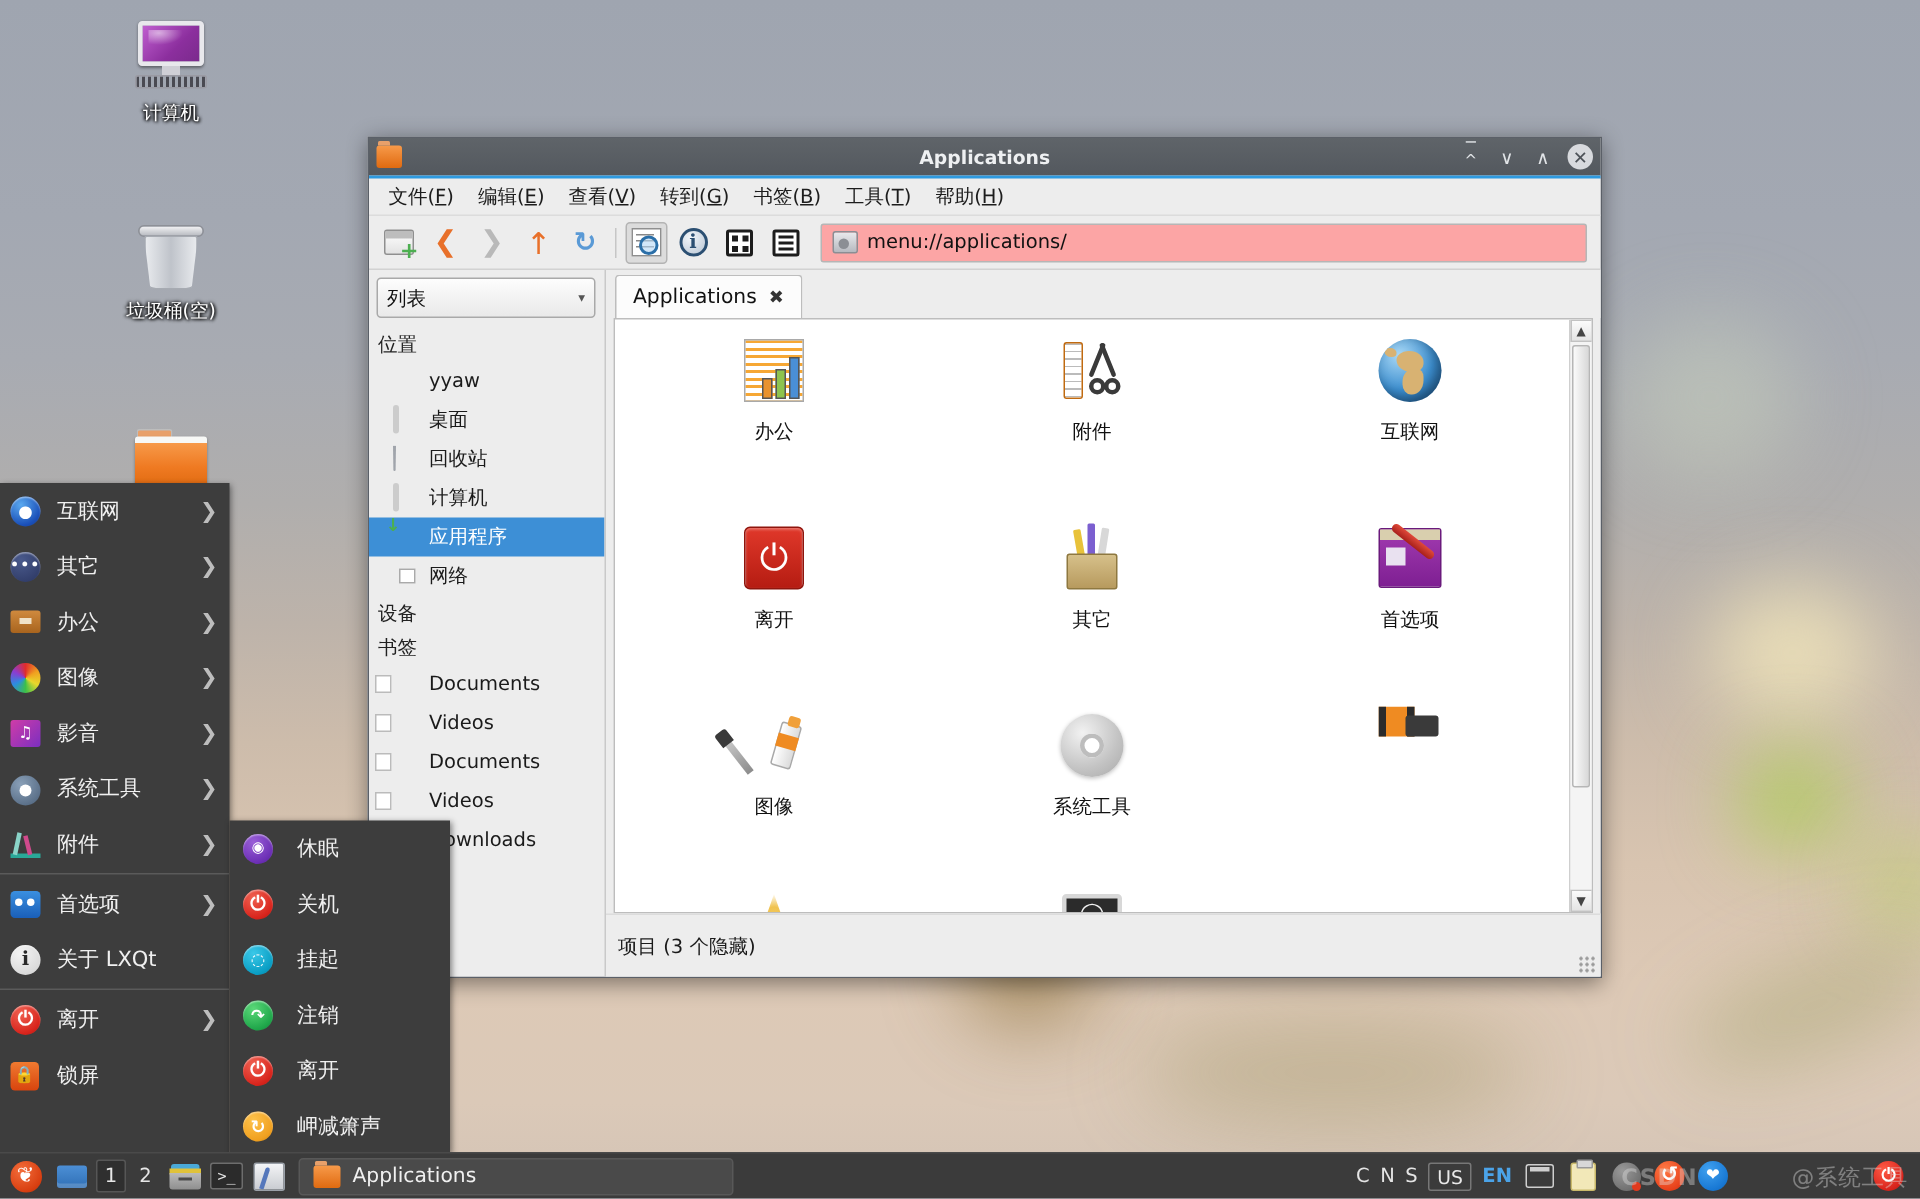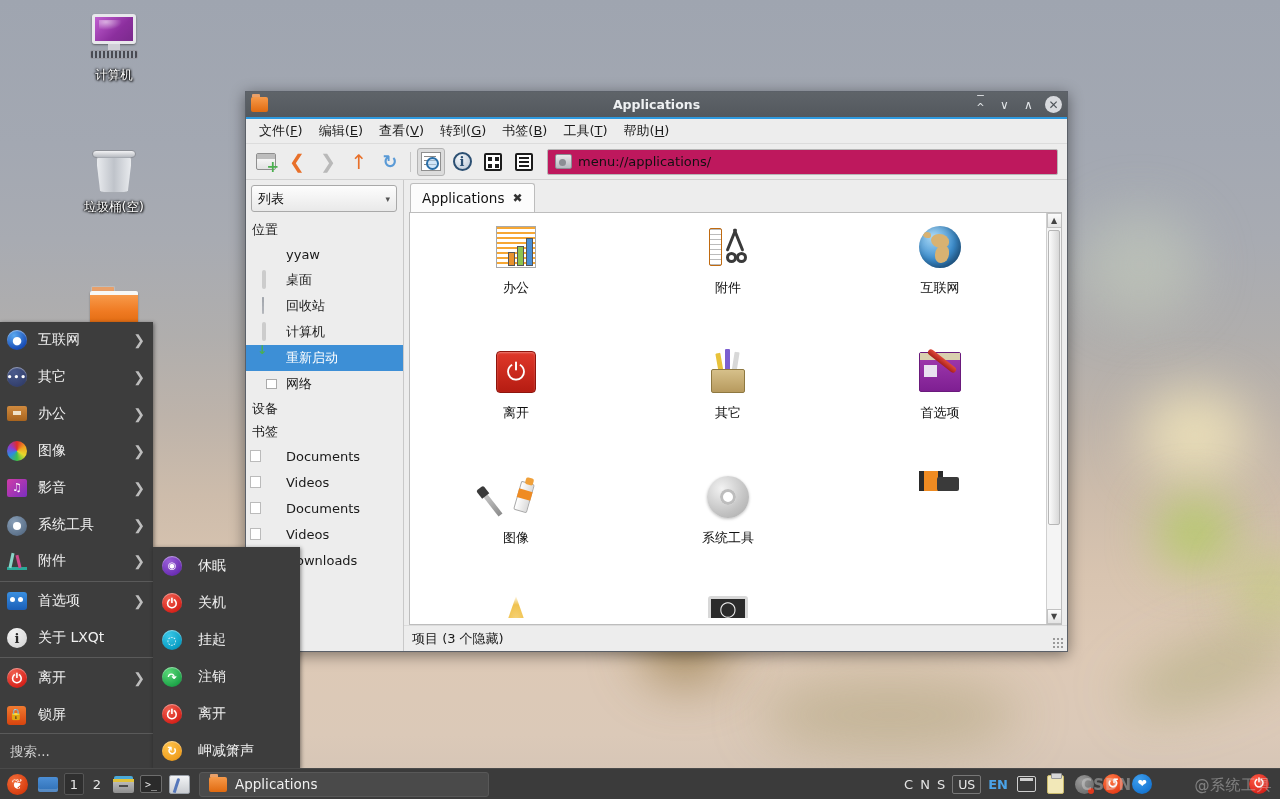--- a/index.html
+++ b/index.html
@@ -157,21 +157,21 @@
   #fm-toolbar{
     height:36px; background:#ededed; display:flex; align-items:center;
     padding:0 6px; gap:3px; border-bottom:1px solid #d2d2d2;
   }
   .tb-btn{ width:28px; height:28px; display:flex; align-items:center;
            justify-content:center; border-radius:3px; cursor:default; position:relative; }
   .tb-btn.active{ background:#dcdcdc; border:1px solid #b4b4b4; }
   .tb-sep{ width:1px; height:20px; background:#c6c6c6; margin:0 3px; }
   #path-box{
     flex:1; height:26px; margin-left:6px; margin-right:3px;
-    background:#be185d; border:1px solid #b6b6b6; border-radius:2px;
+    background:#fca5a5; border:1px solid #b6b6b6; border-radius:2px;
     display:flex; align-items:center; gap:6px; padding:0 7px; font-size:13px; color:#111;
   }
 
   #fm-body{ flex:1; display:flex; min-height:0; }
   #fm-left{ width:158px; background:#ededed; display:flex; flex-direction:column;
             border-right:1px solid #c9c9c9; }
   #view-select{
     height:27px; margin:5px 6px 4px 5px;
     background:linear-gradient(#fdfdfd,#e9e9e9);
     border:1px solid #a9a9a9; border-radius:3px;
@@ -206,21 +206,21 @@
 
   #vscroll{ width:15px; background:#f0f0f0; border-left:1px solid #cfcfcf;
             display:flex; flex-direction:column; align-items:center; }
   .sc-arrow{ width:15px; height:15px; display:flex; align-items:center; justify-content:center;
              font-size:8px; color:#444; background:linear-gradient(#fbfbfb,#e4e4e4); border:1px solid #c2c2c2; }
   .sc-track{ flex:1; width:15px; background:#f4f4f4; position:relative; }
   .sc-thumb{ position:absolute; left:1px; top:2px; width:12px; height:295px;
              background:linear-gradient(to right,#fbfbfb,#d8d8d8); border:1px solid #b6b6b6; border-radius:2px; }
 
   #fm-status{
-    height:26px; background:#ededed; display:flex; align-items:center;
+    height:42px; background:#ededed; display:flex; align-items:center;
     padding:0 8px; font-size:13px; color:#1a1a1a; border-top:1px solid #dcdcdc;
     position:relative;
   }
   .grip{ position:absolute; right:3px; bottom:2px; width:12px; height:12px;
          background-image:radial-gradient(#9a9a9a 1px, transparent 1.2px);
          background-size:4px 4px; }
 
   
   #taskbar{
     position:absolute; left:0; bottom:0; width:1280px; height:31px;
@@ -552,21 +552,21 @@
         <div class="pl-item">
           <span class="pl-ico"><span class="ic-trash2"></span></span>
           <span>回收站</span>
         </div>
         <div class="pl-item">
           <span class="pl-ico"><span class="ic-monitor"></span></span>
           <span>计算机</span>
         </div>
         <div class="pl-item sel">
           <span class="pl-ico"><span class="ic-appdl"></span></span>
-          <span>重新启动</span>
+          <span>应用程序</span>
         </div>
         <div class="pl-item">
           <span class="pl-ico"><span class="ic-net"></span></span>
           <span>网络</span>
         </div>
 
         <div class="pl-head">设备</div>
         <div class="pl-head">书签</div>
 
         <div class="pl-item">
@@ -845,23 +845,20 @@
     <span class="sm-ico">
       <span style="display:block;margin-top:2px;width:19px;height:19px;border-radius:3px;
         background:linear-gradient(#f07a30,#d8440e);position:relative;">
         <span style="position:absolute;left:50%;top:50%;transform:translate(-50%,-52%);color:#fff;font-size:11px;">🔒</span>
         </span>
     </span>
     <span class="sm-lbl">锁屏</span>
     <span class="sm-arr"></span>
   </div>
 
-  <div id="sm-search">
-    <span>搜索...</span>
-  </div>
 </div>
 
 <div id="logout-submenu">
   <div class="sm-item">
     <span class="sm-ico">
       <span class="ric" style="background:radial-gradient(circle at 35% 28%,#9a5fd8,#6c2fb5 70%,#4e1f8c);margin-top:1px;">
         <span class="pw" style="font-size:10px;">◉</span>
         </span>
     </span>
     <span class="sm-lbl">休眠</span>

